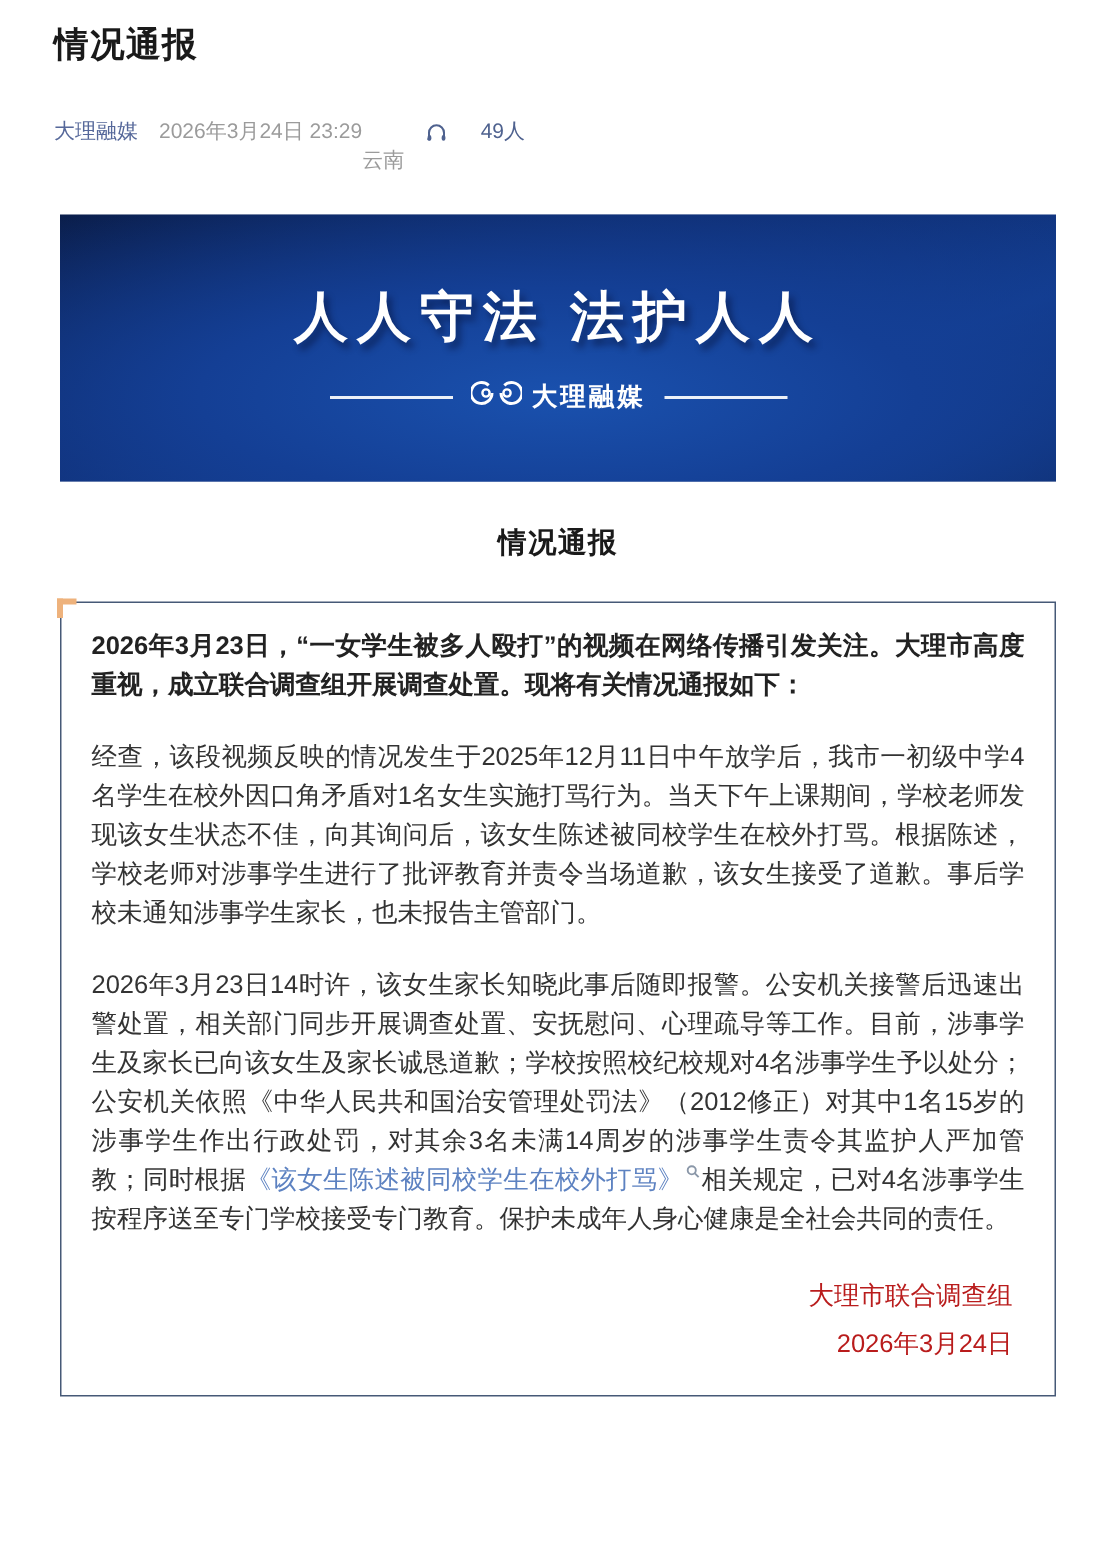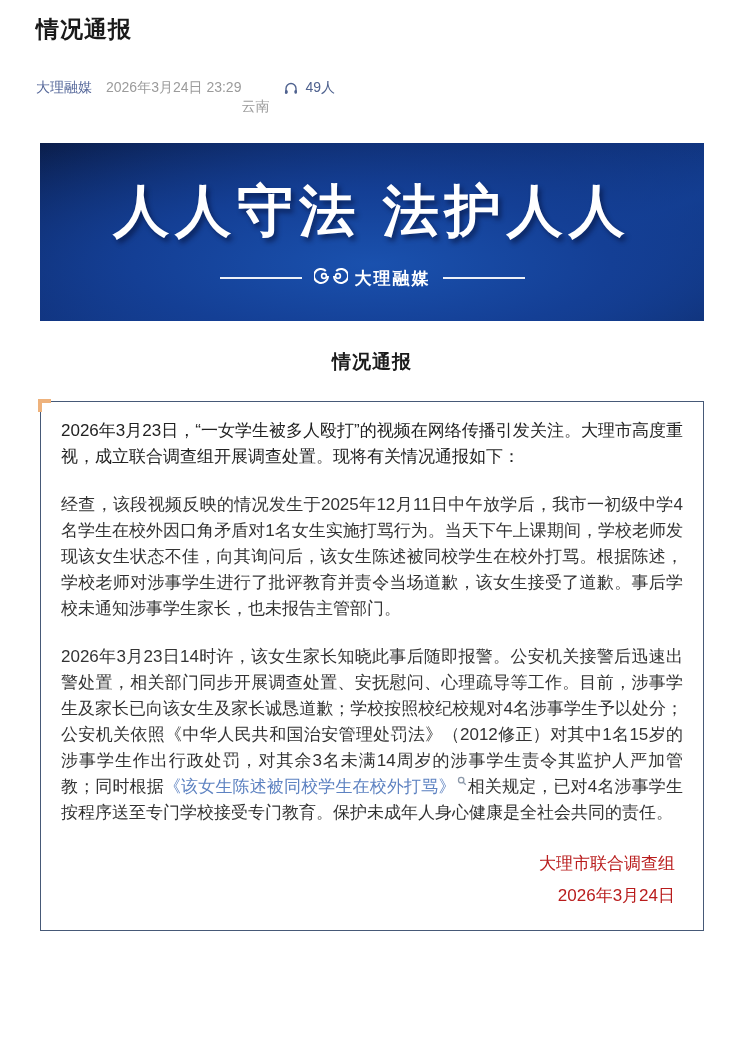--- a/index.html
+++ b/index.html
@@ -25,42 +25,42 @@
     align-items: center;
     font-size: 14px;
     color: #9b9b9b;
   }
   .meta-source { color: #56689a; margin-right: 14px; cursor: pointer; }
   .meta-date   { margin-right: 0; }
   .meta-region { margin-right: 14px; margin-top: 38px; }
   .meta-listen {
     display: inline-flex;
     align-items: center;
-    gap: 6px;
+    gap: 21px;
     color: #4f628f;
     cursor: pointer;
   }
   .meta-listen svg { display: block; }
 
   
   .banner {
     margin: 27px 40px 0 40px;
     height: 178px;
     background:
       radial-gradient(ellipse 80% 90% at 50% 68%, #1a51ae 0%, #143f95 45%, rgba(10,28,74,0) 100%),
       linear-gradient(160deg, #0a1c47 0%, #0e2a6b 40%, #123c8e 70%, #0d2a66 100%);
     display: flex;
     flex-direction: column;
     align-items: center;
     justify-content: center;
     overflow: hidden;
   }
   .banner-headline {
     color: #ffffff;
-    font-size: 56px;
+    font-size: 36px;
     font-weight: 700;
     letter-spacing: 6px;
     text-shadow: 3px 4px 5px rgba(0, 5, 30, 0.45);
     white-space: nowrap;
   }
   .banner-logo-row {
     margin-top: 16px;
     display: flex;
     align-items: center;
     gap: 12px;
@@ -107,21 +107,21 @@
     position: absolute;
     width: 13px;
     height: 13px;
   }
   .corner-accent.tl {
     top: -3px; left: -3px;
     border-top: 4px solid #eeb27c;
     border-left: 4px solid #eeb27c;
   }
   .notice-box p { margin-bottom: 22px; }
-  .para-lead { font-weight: 400; color: #222; }
+  .para-lead { font-weight: 700; color: #222; }
   .law-link { color: #5d82c1; text-decoration: none; cursor: pointer; }
   .search-icon-sup {
     position: relative;
     top: -6px;
     display: inline-block;
     margin: 0 1px;
     cursor: pointer;
   }
   .sig-block { margin-top: 10px; text-align: right; padding-right: 8px; }
   .sig-line { line-height: 32px; color: #b91c1c; }

